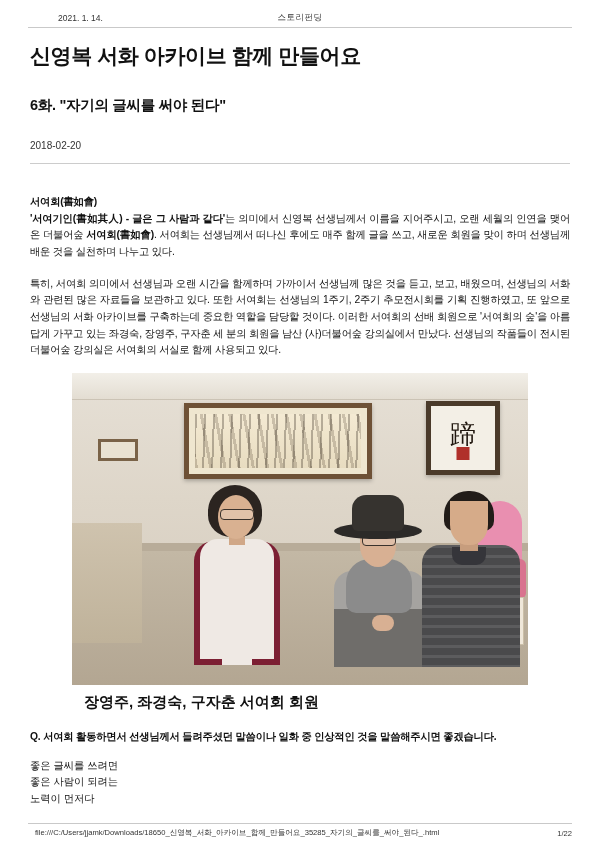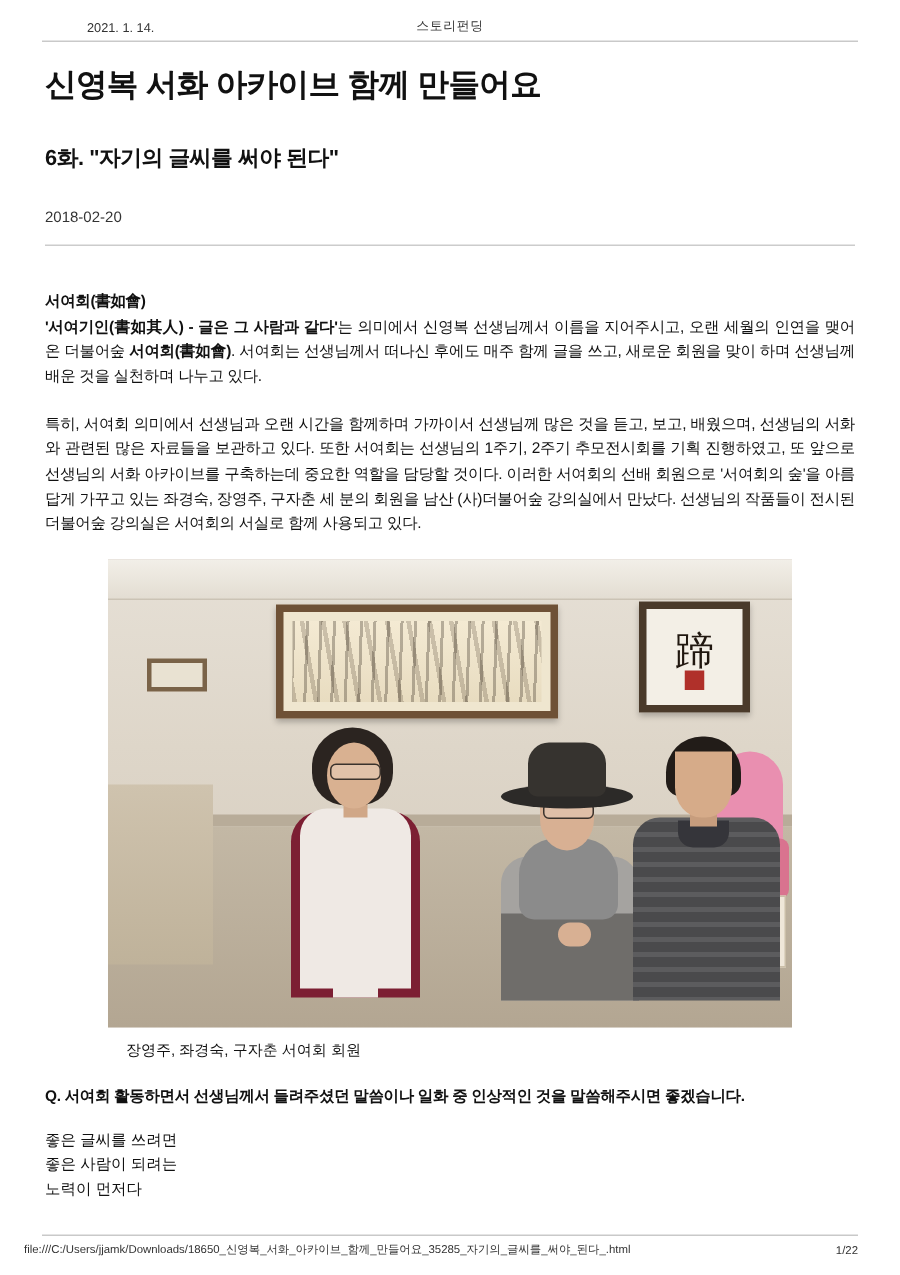--- a/index.html
+++ b/index.html
@@ -264,22 +264,23 @@
   .p3-hair { position: absolute; left: 372px; top: 118px; width: 50px; height: 40px; background: #221c18; border-radius: 24px 24px 10px 10px; }
   .p3-head { position: absolute; left: 378px; top: 128px; width: 38px; height: 44px; background: #d6ab89; border-radius: 0 0 46% 46%; }
   .p3-neck { position: absolute; left: 388px; top: 166px; width: 18px; height: 12px; background: #c79d7d; }
   .p3-jacket { position: absolute; left: 350px; top: 172px; width: 98px; height: 122px; background: #4a4a4c; border-radius: 18px 18px 0 0; }
   .p3-stripes { position: absolute; left: 350px; top: 172px; width: 98px; height: 122px;
     background: repeating-linear-gradient(180deg, rgba(255,255,255,0.10) 0 3px, rgba(0,0,0,0) 3px 10px);
     border-radius: 18px 18px 0 0; }
   .p3-collar { position: absolute; left: 380px; top: 174px; width: 34px; height: 18px; background: #35353a; border-radius: 0 0 10px 10px; }
   .photo-caption {
     margin: 8px 0 0 54px;
-    font-size: 10px;
-    color: #111111;
+    font-size: 15px;
+    color: #111111;
+    font-weight: bold;
   }
   .question {
     margin-top: 17px;
     font-size: 10.3px;
     font-weight: bold;
     line-height: 1.6;
     color: #111111;
     letter-spacing: -0.2px;
   }
   .poem {
@@ -291,21 +292,21 @@
   .footer-rule {
     position: absolute;
     left: 28px;
     right: 28px;
     bottom: 26px;
     height: 1px;
     background: #c9c9c9;
   }
   .footer {
     position: absolute;
-    left: 16px;
+    left: 35px;
     right: 28px;
     bottom: 10px;
     height: 14px;
     font-size: 7.6px;
     color: #333333;
     display: flex;
     justify-content: space-between;
     align-items: center;
   }
   .footer-url { white-space: nowrap; overflow: hidden; text-overflow: ellipsis; }

